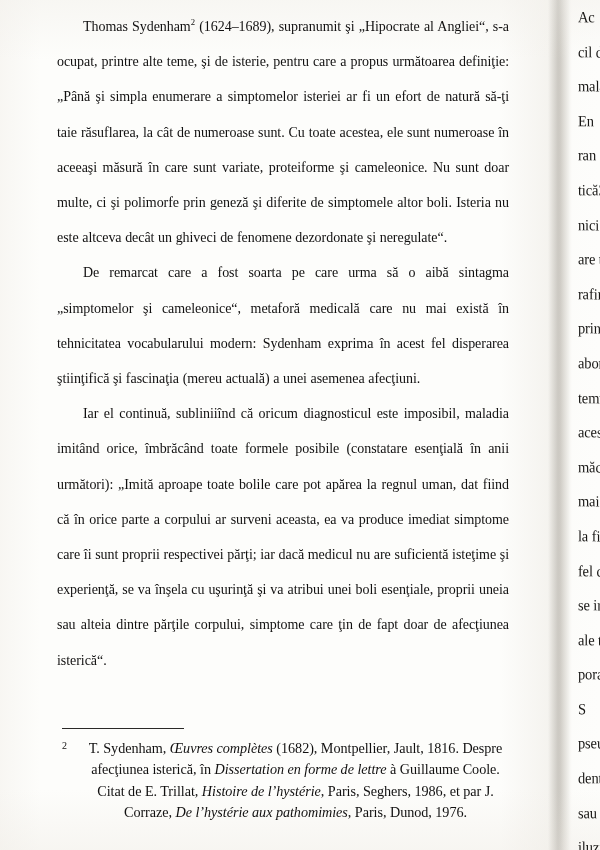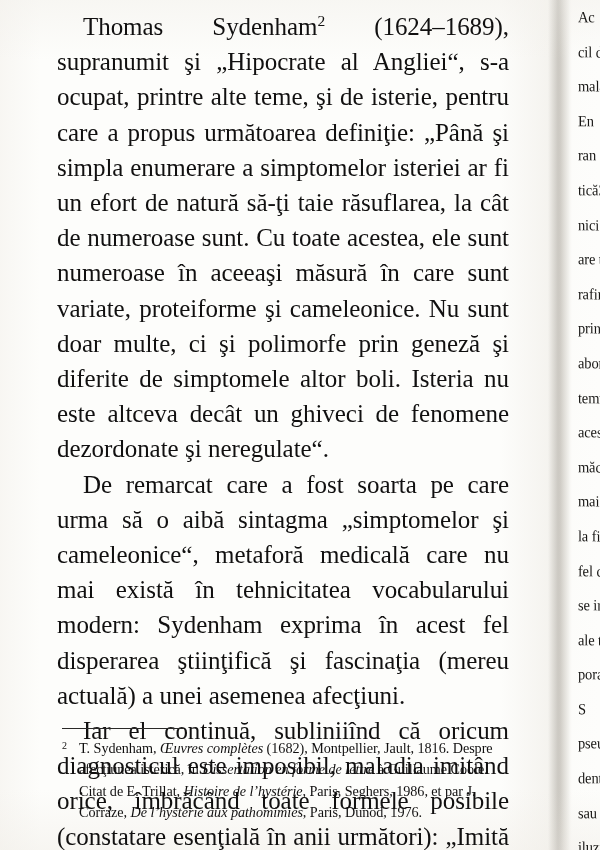--- a/index.html
+++ b/index.html
@@ -53,21 +53,21 @@
   
   #main-column {
     position: absolute;
     left: 57px;
     top: 0px;
     width: 452px;
   }
 
   .body-par {
     margin: 0;
-    font-size: 25px;
+    font-size: 14px;
     line-height: 35.2px;
     text-align: justify;
     text-indent: 26px;
     letter-spacing: -0.05px;
     word-spacing: 0.2px;
   }
   .body-par.first {
     margin-top: 9px;
   }
   .body-par sup {
@@ -99,20 +99,21 @@
   }
   #footnote-marker {
     position: absolute;
     left: 5px;
     top: 0px;
     font-size: 10px;
     line-height: 16px;
   }
   #footnote-text {
     display: block;
+    text-align: center;
   }
   .it { font-style: italic; }
 
   
   #gutter-column {
     position: absolute;
     left: 563px;
     top: 0px;
     width: 52px;
     overflow: hidden;

